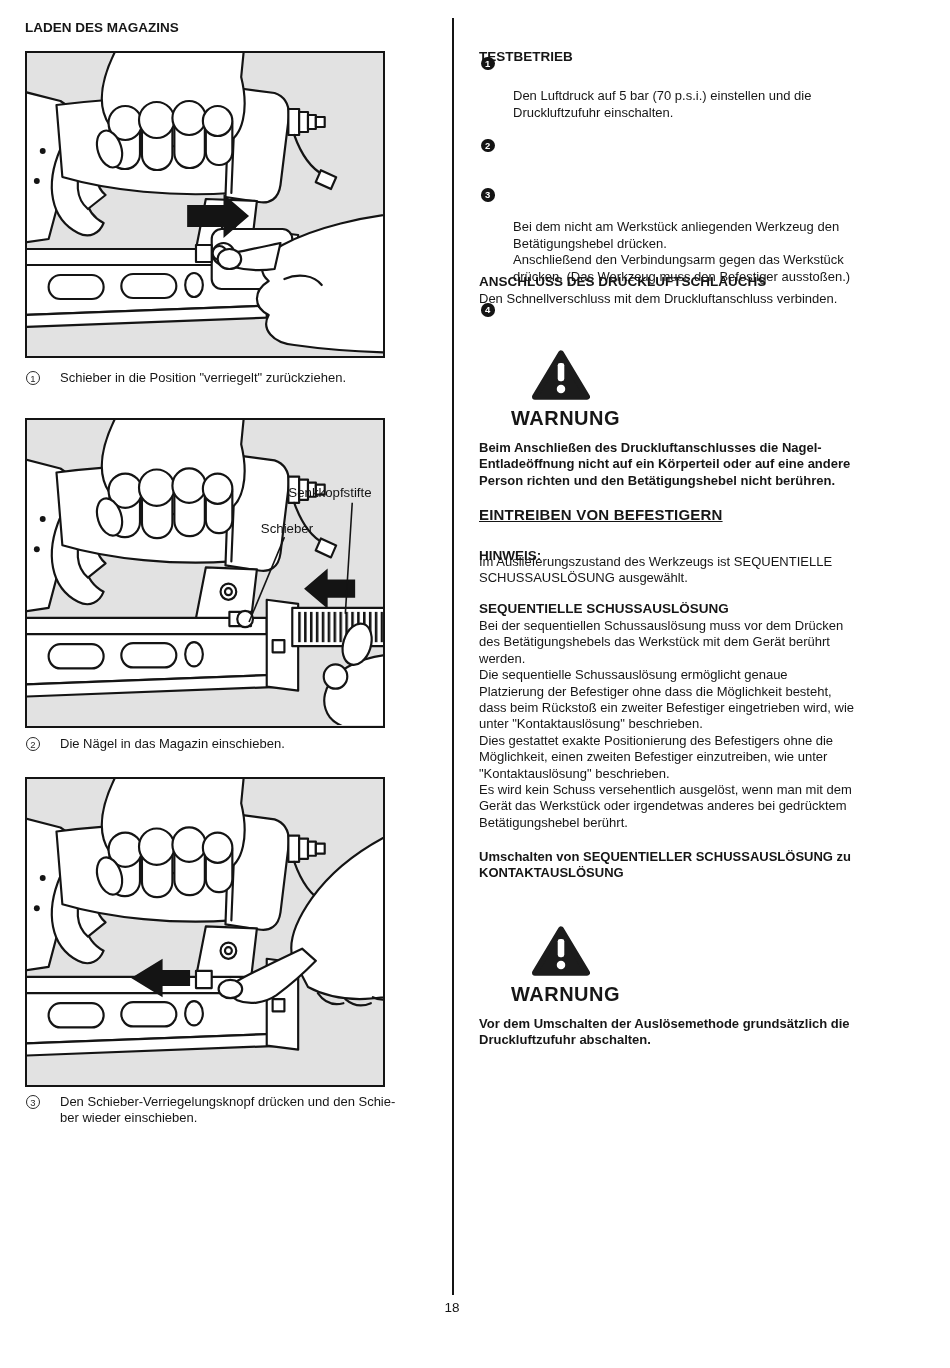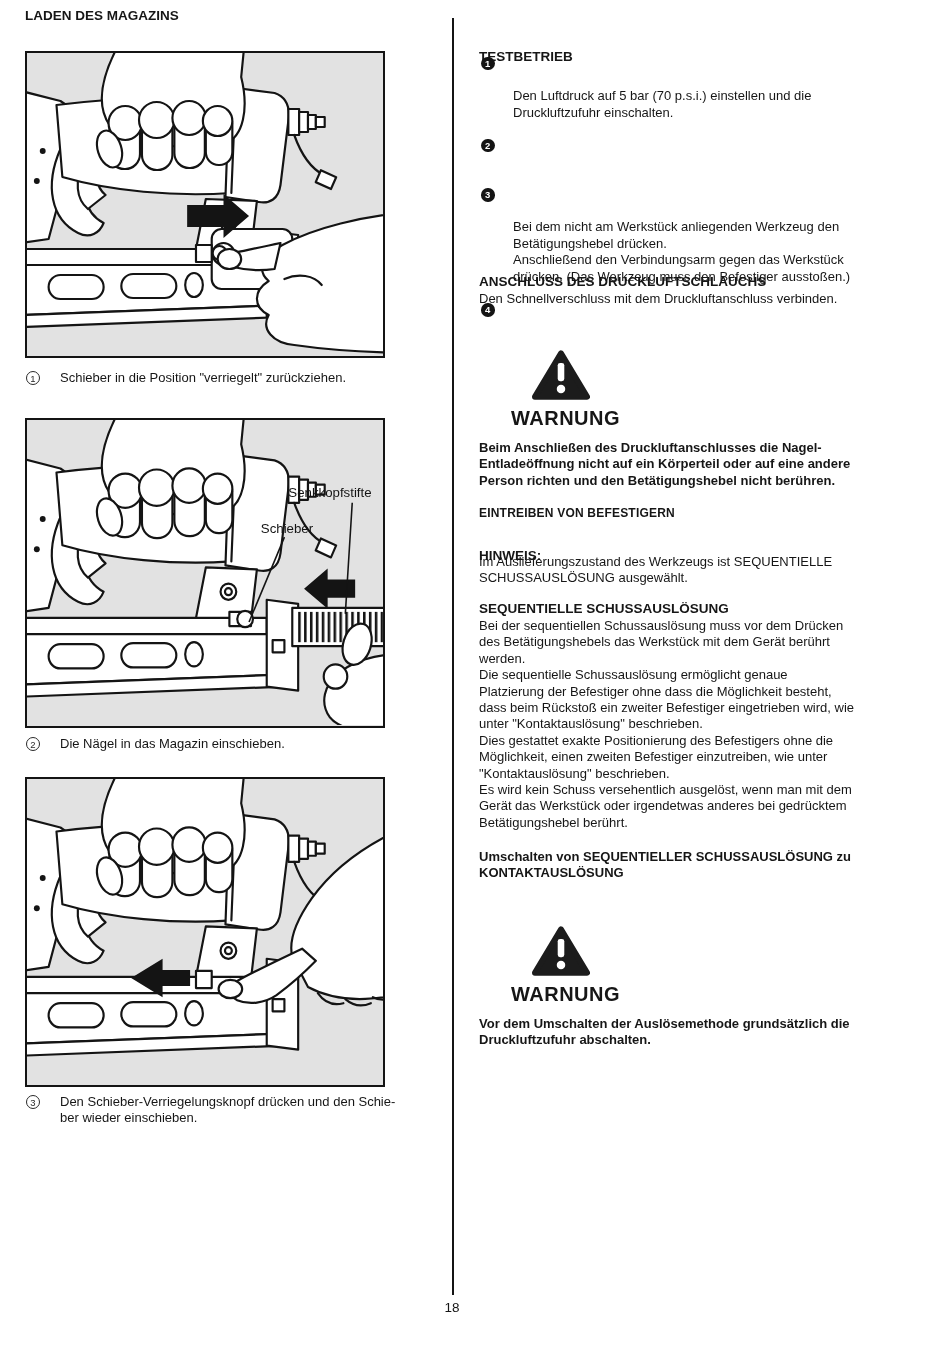--- a/index.html
+++ b/index.html
@@ -4,21 +4,21 @@
 <style>
   html,body{margin:0;padding:0;}
   body{
     width:950px;height:1368px;background:#ffffff;position:relative;
     font-family:"Liberation Sans", sans-serif;color:#161616;overflow:hidden;
   }
   .abs{position:absolute;}
   .h-sec{font-size:13.5px;font-weight:700;line-height:16px;}
   .body-txt{font-size:13px;line-height:16.4px;white-space:pre-line;}
   .bold{font-weight:700;}
-  .big-h{font-size:12px;font-weight:700;letter-spacing:.2px;}
+  .big-h{font-size:15px;font-weight:700;letter-spacing:.2px;text-decoration:underline;}
   .warn-title{font-size:20px;font-weight:700;letter-spacing:.5px;}
 
   
   .figure{
     position:absolute;left:25px;width:360px;box-sizing:border-box;
     border:2.5px solid #141414;background:#e2e2e2;overflow:hidden;
   }
   .figure svg{display:block;}
 
   .caption{position:absolute;left:25px;width:410px;}
@@ -97,21 +97,21 @@
         <circle cx="132" cy="67" r="18"></circle>
         <circle cx="165" cy="65" r="17"></circle>
         <circle cx="194" cy="68" r="15"></circle>
 
         <ellipse cx="84" cy="96" rx="12" ry="19" transform="rotate(-18 84 96)"></ellipse>
       </g>
     </symbol>
   </defs>
 </svg>
 
-<div class="abs h-sec" style="left:25px;top:8px;">LADEN DES MAGAZINS</div>
+<div class="abs h-sec" style="left:25px;top:20px;">LADEN DES MAGAZINS</div>
 
 <div class="figure" style="top:51px;height:307px;">
   <svg width="393" height="302" viewBox="0 0 400 302" preserveAspectRatio="none">
     <use href="#gun"></use>
     <g fill="#fff" stroke="#141414" stroke-width="2.2" stroke-linejoin="round" stroke-linecap="round">
 
       <rect x="188" y="176" width="82" height="60" rx="10"></rect>
       <rect x="236" y="236" width="20" height="18"></rect>
       <rect x="172" y="192" width="16" height="17"></rect>
       <circle cx="200" cy="201" r="11"></circle>

